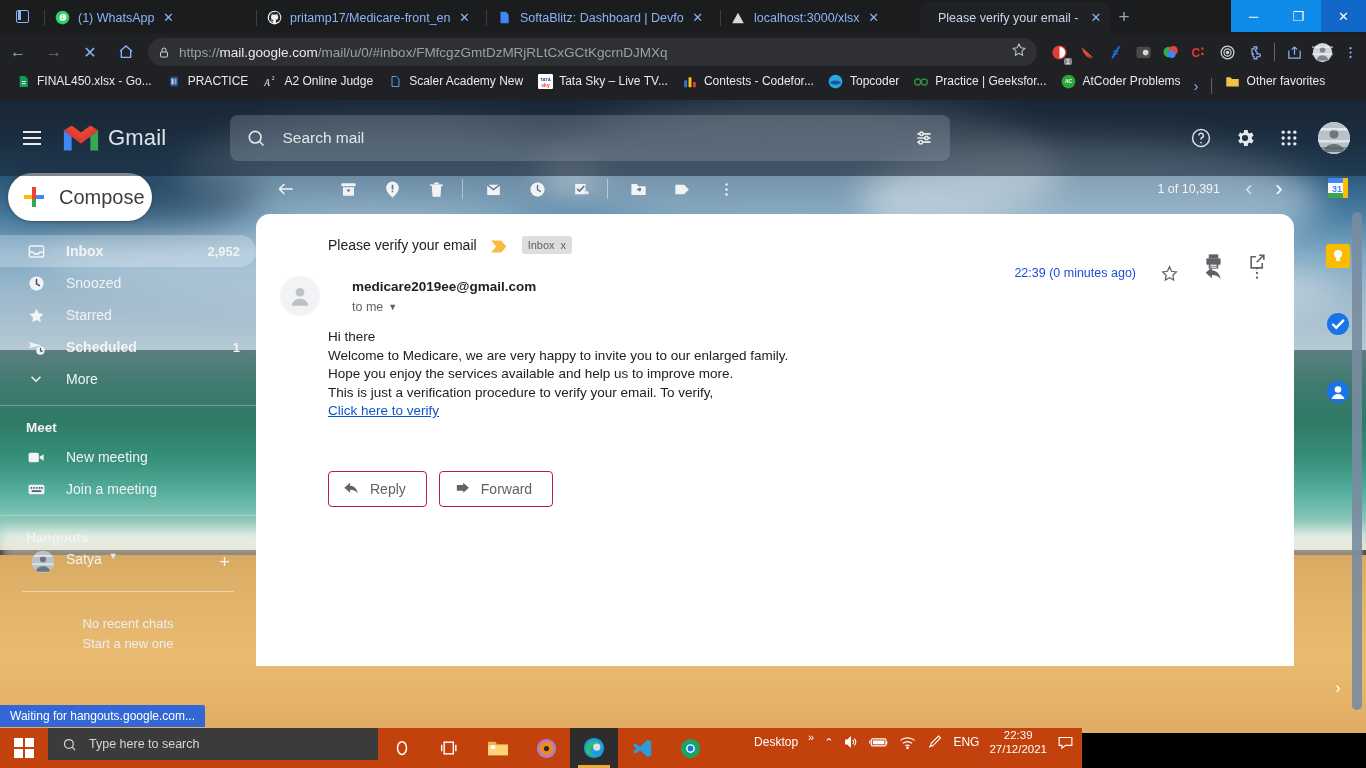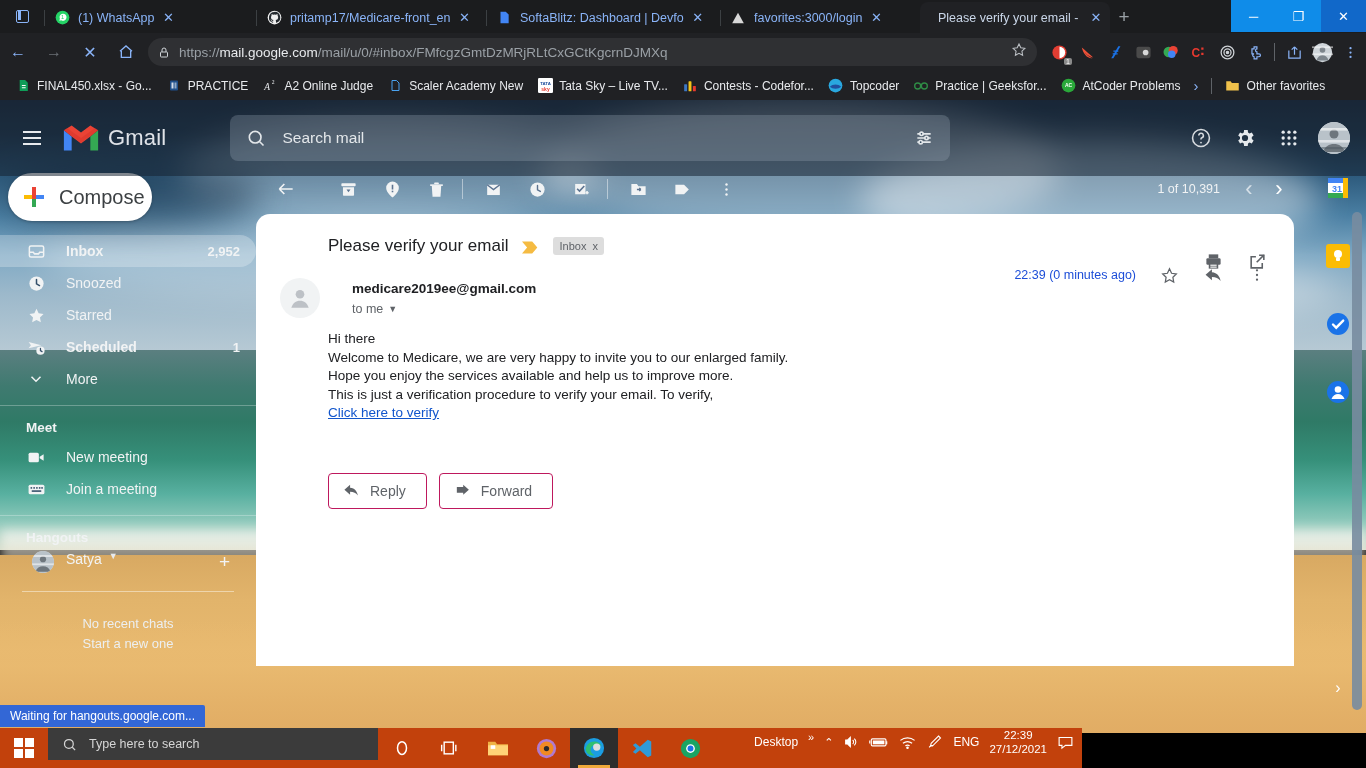--- a/index.html
+++ b/index.html
@@ -38,21 +38,21 @@
   .omnibox { flex:1; height:28px; background:#2f3033; border-radius:14px; display:flex; align-items:center; padding:0 10px; margin:0 8px 0 4px; position:relative; }
   .lockico { margin-right:9px; color:#bdc1c6; display:flex; }
   .url { font-size:13.5px; white-space:nowrap; overflow:hidden; }
   .url .dim { color:#9aa0a6; }
   .url .lit { color:#e8eaed; }
   .star { position:absolute; right:10px; color:#bdc1c6; }
   .exts { display:flex; align-items:center; padding-right:2px; }
   .ext { width:28px; height:28px; display:flex; align-items:center; justify-content:center; position:relative; }
 
   .bookmarks { position:absolute; left:0; top:71px; width:1366px; height:29px; background:#202124; display:flex; align-items:center; padding-left:8px; }
-  .bm { display:flex; align-items:center; height:24px; padding:0 7px; color:#e8eaed; font-size:12px; white-space:nowrap; }
+  .bm { display:flex; align-items:flex-start; height:24px; padding:0 7px; color:#e8eaed; font-size:12px; white-space:nowrap; }
   .bm .bmi { width:16px; height:16px; margin-right:6px; display:flex; align-items:center; justify-content:center; flex-shrink:0; }
   .bmsep { width:1px; height:16px; background:#5f6368; margin:0 6px; }
 
   
   #page { position:absolute; left:0; top:100px; width:1366px; height:633px; overflow:hidden; }
   #wall { position:absolute; inset:0; }
   .w-sky { position:absolute; left:0; top:0; width:1366px; height:250px;
     background:linear-gradient(180deg,#1d2c3e 0%,#22394f 14%,#2d5a7c 30%,#4a7fa3 46%,#7fa9c4 62%,#9db9cb 78%,#b6c9d4 100%); }
   .w-cloud { position:absolute; border-radius:50%; filter:blur(16px); }
   .w-sea { position:absolute; left:0; top:250px; width:1366px; height:200px;
@@ -105,21 +105,21 @@
   
   #etoolbar { position:absolute; left:256px; top:64px; width:1048px; height:50px; display:flex; align-items:center; z-index:8; }
   .tbico { width:40px; height:40px; display:flex; align-items:center; justify-content:center; color:#f1f3f4; margin-left:4px; }
   .tbsep { width:1px; height:20px; background:rgba(255,255,255,0.45); margin:0 6px; }
   .pager { margin-left:auto; display:flex; align-items:center; color:#f1f3f4; font-size:12.5px; padding-right:10px; }
   .pgarrow { width:30px; height:30px; display:flex; align-items:center; justify-content:center; color:rgba(255,255,255,0.65); }
 
   
   #ecard { position:absolute; left:256px; top:114px; width:1038px; height:452px; background:#fff; border-top-left-radius:14px; border-top-right-radius:14px; z-index:7; }
   .subjrow { display:flex; align-items:center; padding:22px 0 0 72px; }
-  .subj { font-size:17px; color:#202124; font-weight:400; }
+  .subj { font-size:14px; color:#202124; font-weight:400; }
   .impmark { margin-left:14px; width:17px; height:13px; position:relative; }
   .chip { margin-left:14px; background:#ddd; border-radius:3px; height:18px; display:flex; align-items:center; padding:0 6px; font-size:11px; color:#5f6368; }
   .chip .cx { margin-left:6px; font-size:11px; color:#5f6368; }
   .ecard-right { position:absolute; right:26px; top:36px; display:flex; gap:22px; }
   .eci { width:22px; height:22px; display:flex; align-items:center; justify-content:center; color:#5f6368; }
 
   .fromrow { display:flex; align-items:flex-start; padding:22px 0 0 24px; position:relative; }
   .sender-av { width:40px; height:40px; border-radius:50%; background:#f1f3f4; display:flex; align-items:center; justify-content:center; flex-shrink:0; }
   .fromtext { margin-left:32px; padding-top:3px; }
   .fromaddr { font-size:13.5px; font-weight:bold; color:#202124; }
@@ -204,21 +204,21 @@
       <span class="tclose">✕</span>
     </div>
 
     <div class="tab" style="width:200px">
       <div class="tdiv"></div>
       <div class="favicon">
         <svg width="14" height="14" viewBox="0 0 24 24">
             <path d="M12 3 L22 21 H2 Z" fill="#d8d8d8"></path>
           </svg>
       </div>
-      <span class="tlabel">favorites:3000/login</span>
+      <span class="tlabel">localhost:3000/xlsx</span>
       <span class="tclose">✕</span>
     </div>
 
     <div class="tab active" style="width:190px;padding-left:18px">
       <span class="tlabel">Please verify your email - satt</span>
       <span class="tclose">✕</span>
     </div>
 
     <div class="newtab">+</div>
 

